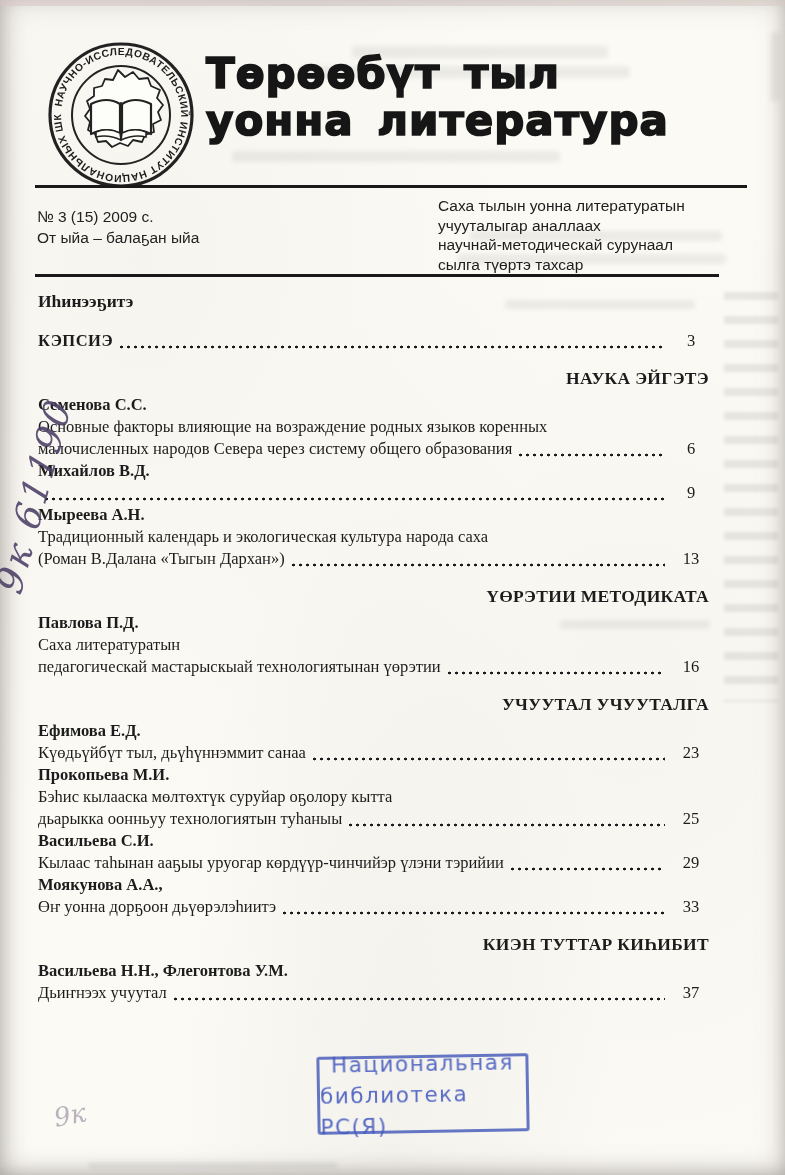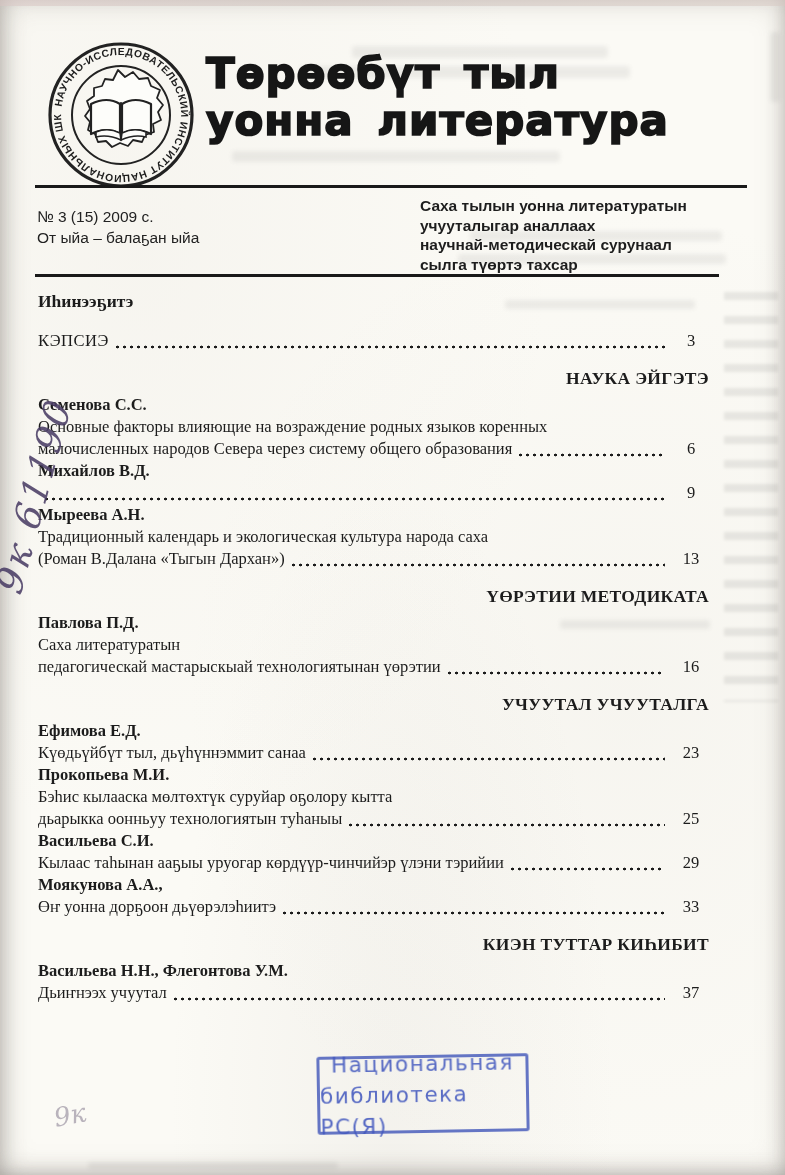--- a/index.html
+++ b/index.html
@@ -29,32 +29,32 @@
   .title-block{position:absolute;left:206px;top:50px;width:560px;
     font-family:"DejaVu Sans", sans-serif;font-weight:bold;
     color:#161616;-webkit-text-stroke:1.7px #161616;
     font-size:42px;line-height:47px;letter-spacing:1px;word-spacing:8px;}
 
   .rule1{position:absolute;left:35px;top:185px;width:712px;height:3px;background:#191919;}
   .rule2{position:absolute;left:35px;top:274px;width:684px;height:3px;background:#191919;}
 
   .issue-left{position:absolute;left:37px;top:206px;
     font-family:"Liberation Sans", sans-serif;font-size:15.5px;line-height:21px;color:#222;}
-  .issue-right{position:absolute;left:420px;top:196px;width:305px;
-    font-family:"Liberation Sans", sans-serif;font-weight:bold;font-size:15.5px;line-height:19.5px;color:#1d1d1d;}
+  .issue-right{position:absolute;left:438px;top:196px;width:305px;
+    font-family:"Liberation Sans", sans-serif;font-weight:normal;font-size:15.5px;line-height:19.5px;color:#1d1d1d;}
 
   
   .toc{position:absolute;left:38px;top:290px;width:676px;font-size:16.5px;line-height:22px;}
   .toc-heading{font-weight:bold;font-size:17.5px;margin-bottom:18px;}
   .toc-section-header{text-align:right;font-weight:bold;font-size:17.5px;
     letter-spacing:.3px;margin:15px 3px 5px 0;padding-right:2px;}
   .toc-author{font-weight:bold;}
   .toc-row{display:flex;align-items:baseline;}
   .toc-line{white-space:nowrap;}
-  .toc-line.caps{font-weight:normal;letter-spacing:.5px;}
+  .toc-line.caps{font-weight:bold;letter-spacing:.5px;}
   .leader{flex:1;height:.95em;align-self:flex-end;margin:0 3px 0 5px;
     background-image:radial-gradient(circle, #1c1c1c 1.15px, transparent 1.7px);
     background-size:7px 6px;background-repeat:repeat-x;background-position:0 calc(100% - 2px);}
   .toc-page{width:46px;text-align:center;flex:0 0 auto;}
 
   
   .stamp{position:absolute;left:317px;top:1055px;width:206px;height:72px;
     border:3px solid rgba(64,85,185,.80);border-radius:3px;transform:rotate(-1deg);
     display:flex;flex-direction:column;justify-content:center;align-items:center;
     font-family:"DejaVu Sans", sans-serif;color:rgba(66,88,190,.88);

